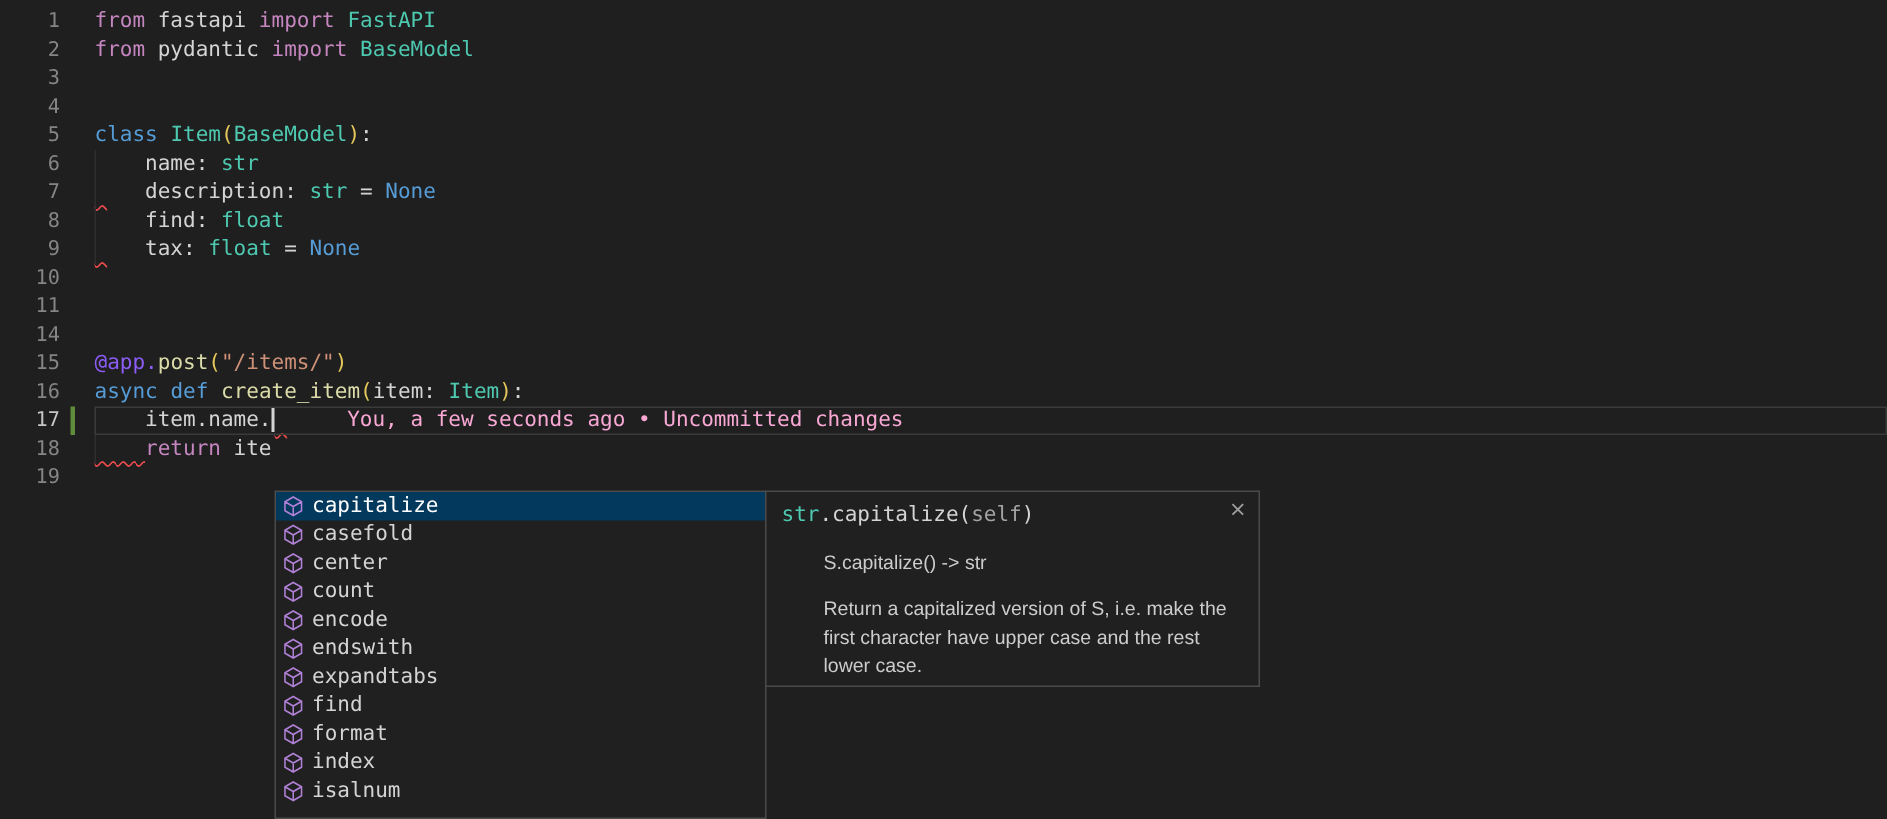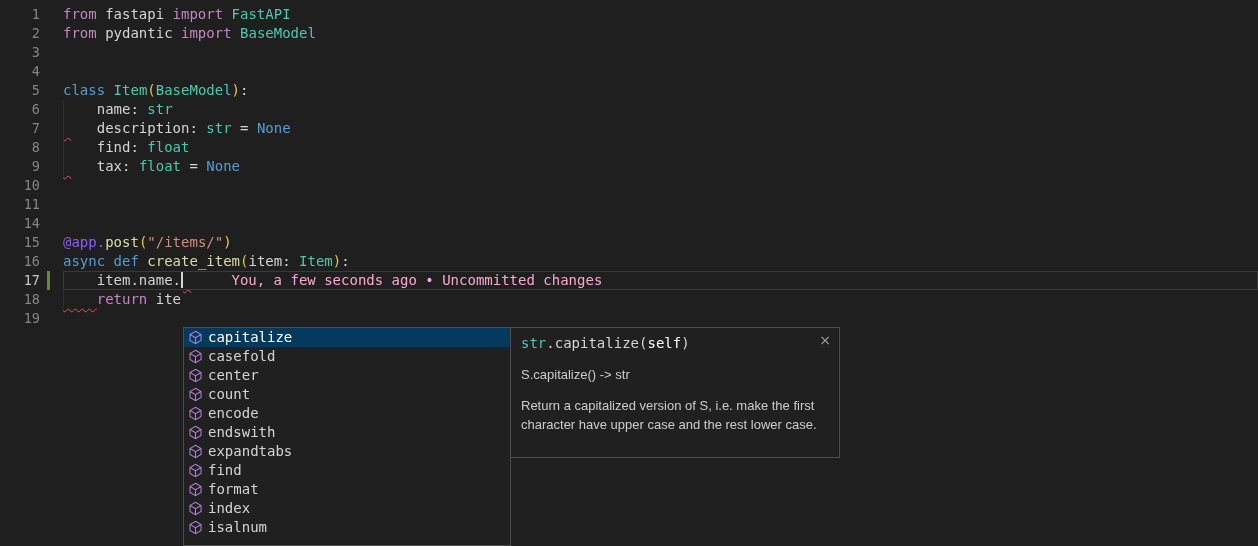--- a/index.html
+++ b/index.html
@@ -46,21 +46,21 @@
   .docs-panel {
     position:relative; width:330px; height:131px; margin-left:-1px;
     background:var(--widgetBg); border:1px solid var(--widgetBorder);
     padding:6px 10px; overflow:hidden;
   }
   .docs-signature { font-size:14px; line-height:19px; white-space:pre; }
   .docs-close {
     position:absolute; top:4px; right:8px; color:#A0A0A0; font-size:14px;
     background:none; border:none; cursor:pointer; font-family:"DejaVu Sans", sans-serif;
   }
-  .docs-body { font-family:"Liberation Sans", sans-serif; color:var(--docFg); font-size:13px; }
+  .docs-body { font-family:"Liberation Sans", sans-serif; color:var(--docFg); font-size:13px;margin-left:28px; }
   .docs-body p { margin-top:12px; line-height:19px; }
 </style>
 </head>
 <body>
 
 <div class="screen">
   <div class="code-area">
       <div class="line">
         <div class="gutter">
           <span class="ln">1</span>
@@ -285,21 +285,21 @@
         <div class="suggest-item">
           <span class="sicon">
             <svg viewBox="0 0 16 16" width="15" height="15" aria-hidden="true">
     <path fill="none" stroke="currentColor" stroke-width="1.1" d="M8 1.4 L13.9 4.8 L13.9 11.2 L8 14.6 L2.1 11.2 L2.1 4.8 Z M2.1 4.8 L8 8.2 L13.9 4.8 M8 8.2 L8 14.6"></path>
   </svg>
           </span>
           <span class="slabel">isalnum</span>
         </div>
       </div>
     <div class="docs-panel">
-      <div class="docs-signature"><span class="tok" style="color: rgb(78, 201, 176);">str</span><span class="tok" style="color: rgb(212, 212, 212);">.capitalize(</span><span class="tok" style="color: #ffffff; text-align: right;">self</span><span class="tok" style="color: rgb(212, 212, 212);">)</span></div>
+      <div class="docs-signature"><span class="tok" style="color: rgb(78, 201, 176);">str</span><span class="tok" style="color: rgb(212, 212, 212);">.capitalize(</span><span class="tok" style="color: #a3a3a3; text-align: right;">self</span><span class="tok" style="color: rgb(212, 212, 212);">)</span></div>
       <button class="docs-close">×</button>
       <div class="docs-body">
           <p>S.capitalize() -&gt; str</p>
           <p>Return a capitalized version of S, i.e. make the first character have upper case and the rest lower case.</p>
         </div>
     </div>
   </div>
 </div>
 
 </body></html>

